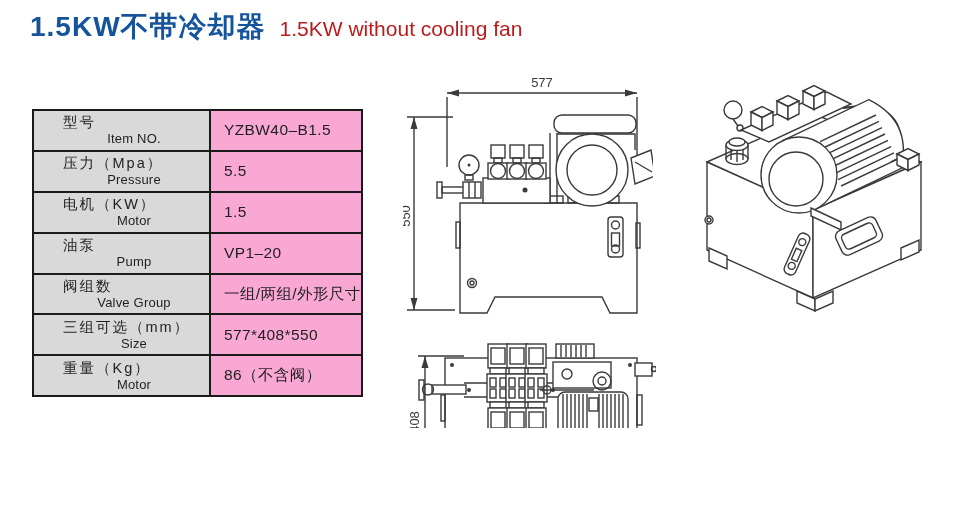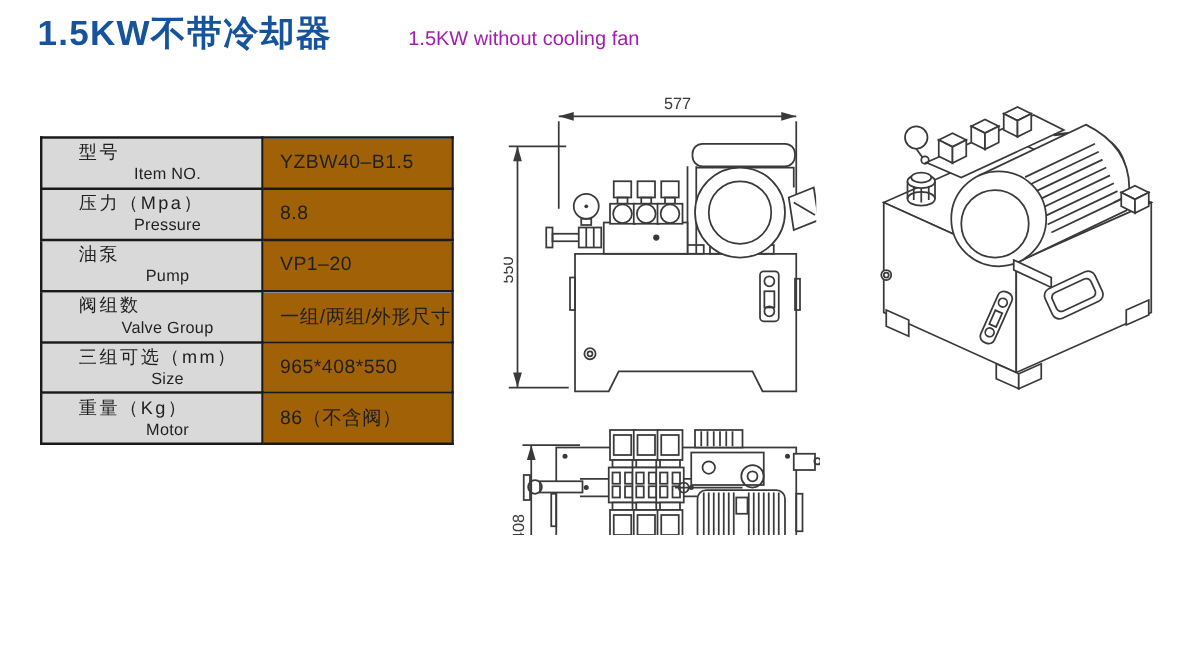--- a/index.html
+++ b/index.html
@@ -2,29 +2,29 @@
 <html><head>
 <meta charset="utf-8">
 <style>
   html,body{margin:0;padding:0;background:#fff;}
   .page{position:relative;width:960px;height:428px;background:#ffffff;overflow:hidden;
         font-family:"Liberation Sans","DejaVu Sans",sans-serif;color:#1f1f1f;border-radius:30px;}
 
   
   .header{position:absolute;left:30px;top:8px;display:flex;align-items:baseline;gap:14px;}
   .title-zh{font-size:28px;font-weight:bold;color:#15549c;letter-spacing:1px;white-space:nowrap;}
-  .title-en{font-size:16px;color:#a21caf;white-space:nowrap;margin-left:47px;}
+  .title-en{font-size:21px;color:#b91c1c;white-space:nowrap;}
 
   
   table.spec{position:absolute;left:32px;top:109px;width:329px;border-collapse:collapse;
              table-layout:fixed;}
   table.spec td{border:2px solid #1a1a1a;vertical-align:middle;overflow:hidden;}
   table.spec tr{height:40.9px;}
   td.label-cell{background:#d9d9d9;padding:2px 4px 2px 29px;}
-  td.value-cell{background:#a16207;padding:2px 4px 2px 13px;font-size:15.5px;
+  td.value-cell{background:#f9a8d4;padding:2px 4px 2px 13px;font-size:15.5px;
                 letter-spacing:0.4px;white-space:nowrap;}
   .zh{font-size:14.5px;letter-spacing:2px;line-height:17px;white-space:nowrap;}
   .en{font-size:13px;letter-spacing:0.2px;line-height:15px;white-space:nowrap;text-align:center;}
 
   
   svg{position:absolute;}
   svg text{font-family:"Liberation Sans","DejaVu Sans",sans-serif;font-size:13px;fill:#3a3a3a;}
   #front-view{left:403px;top:70px;}
   #top-view{left:406px;top:336px;}
   #iso-view{left:693px;top:58px;}
@@ -50,42 +50,49 @@
           <div class="zh">型号</div>
           <div class="en">Item NO.</div>
         </td>
         <td class="value-cell">YZBW40–B1.5</td>
       </tr>
       <tr>
         <td class="label-cell">
           <div class="zh">压力（Mpa）</div>
           <div class="en">Pressure</div>
         </td>
-        <td class="value-cell">8.8</td>
+        <td class="value-cell">5.5</td>
+      </tr>
+      <tr>
+        <td class="label-cell">
+          <div class="zh">电机（KW）</div>
+          <div class="en">Motor</div>
+        </td>
+        <td class="value-cell">1.5</td>
       </tr>
       <tr>
         <td class="label-cell">
           <div class="zh">油泵</div>
           <div class="en">Pump</div>
         </td>
         <td class="value-cell">VP1–20</td>
       </tr>
       <tr>
         <td class="label-cell">
           <div class="zh">阀组数</div>
           <div class="en">Valve Group</div>
         </td>
         <td class="value-cell">一组/两组/外形尺寸</td>
       </tr>
       <tr>
         <td class="label-cell">
           <div class="zh">三组可选（mm）</div>
           <div class="en">Size</div>
         </td>
-        <td class="value-cell">965*408*550</td>
+        <td class="value-cell">577*408*550</td>
       </tr>
       <tr>
         <td class="label-cell">
           <div class="zh">重量（Kg）</div>
           <div class="en">Motor</div>
         </td>
         <td class="value-cell">86（不含阀）</td>
       </tr>
     </tbody>
   </table>

